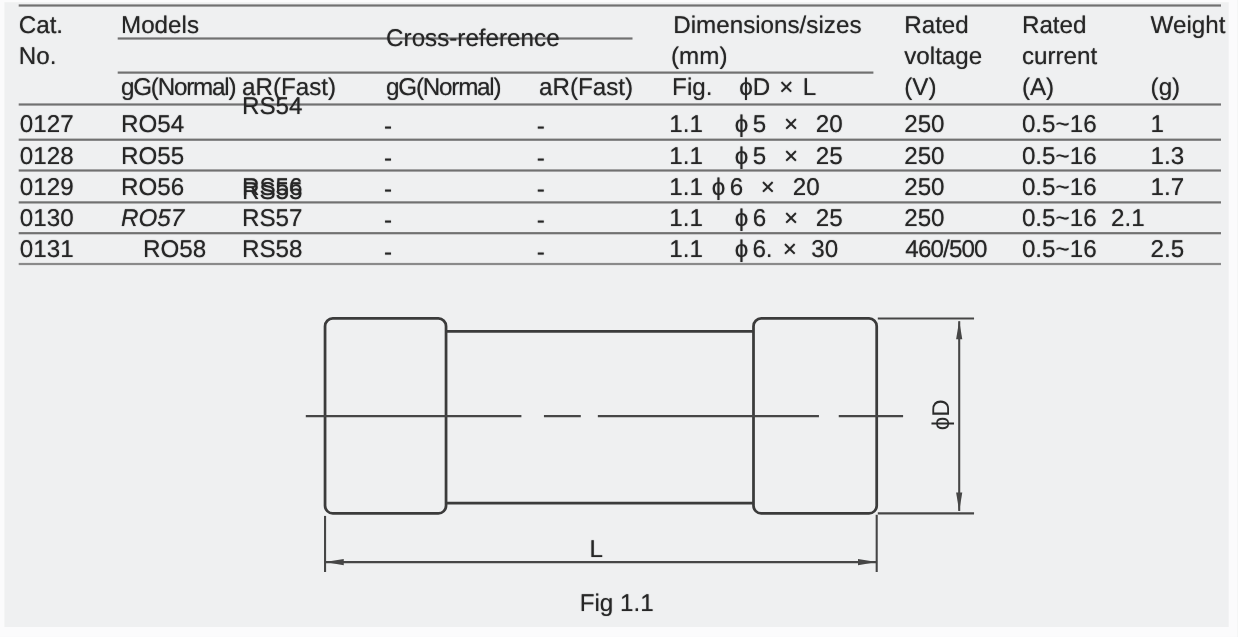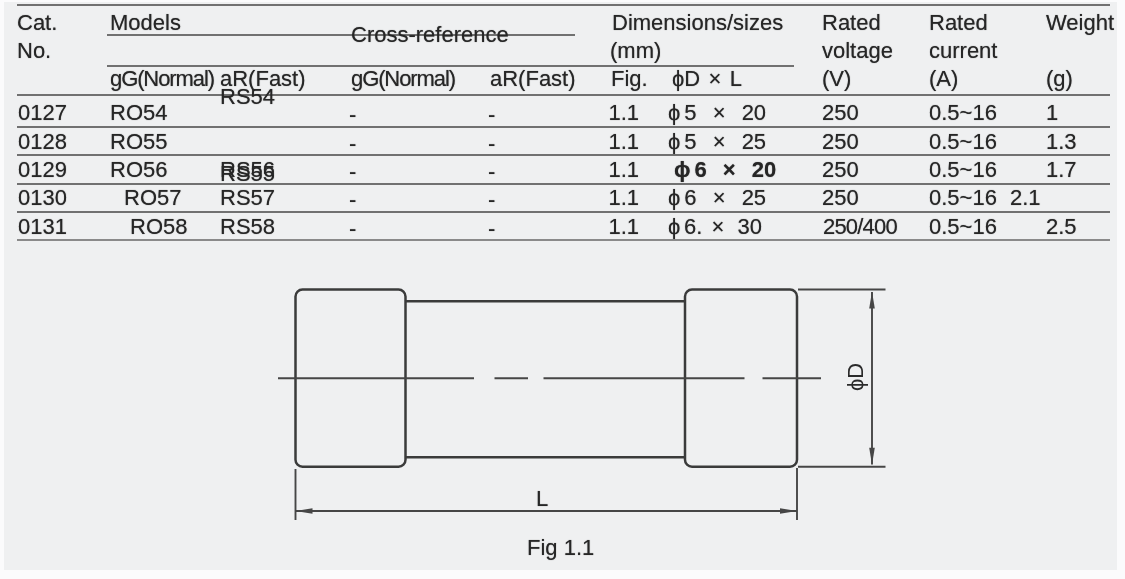--- a/index.html
+++ b/index.html
@@ -68,47 +68,47 @@
 <span class="t" style="left:822px;top:130.5px;">250</span>
 <span class="t" style="left:929px;top:130.5px;">0.5~16</span>
 <span class="t" style="left:1046px;top:130.5px;">1.3</span>
 
 <span class="t" style="left:18px;top:158.5px;">0129</span>
 <span class="t" style="left:110px;top:158.5px;">RO56</span>
 <span class="t" style="left:220px;top:158.5px;">RS56</span>
 <span class="t" style="left:349px;top:160.5px;">-</span>
 <span class="t" style="left:488px;top:160.5px;">-</span>
 <span class="t" style="left:608.5px;top:158.5px;">1.1</span>
-<span class="t" style="left:674px;top:158.5px;word-spacing:10px;font-weight:bold;"><span style="margin-right:4px;">ϕ</span>6 × 20</span>
+<span class="t" style="left:647px;top:158.5px;word-spacing:10px;"><span style="margin-right:4px;">ϕ</span>6 × 20</span>
 <span class="t" style="left:822px;top:158.5px;">250</span>
 <span class="t" style="left:929px;top:158.5px;">0.5~16</span>
 <span class="t" style="left:1046px;top:158.5px;">1.7</span>
 
 <span class="t" style="left:18px;top:187px;">0130</span>
-<span class="t" style="left:124px;top:187px;">RO57</span>
+<span class="t" style="left:110px;top:187px;font-style:italic;">RO57</span>
 <span class="t" style="left:220px;top:187px;">RS57</span>
 <span class="t" style="left:349px;top:189px;">-</span>
 <span class="t" style="left:488px;top:189px;">-</span>
 <span class="t" style="left:608.5px;top:187px;">1.1</span>
 <span class="t" style="left:668px;top:187px;word-spacing:10px;"><span style="margin-right:4px;">ϕ</span>6 × 25</span>
 <span class="t" style="left:822px;top:187px;">250</span>
 <span class="t" style="left:929px;top:187px;">0.5~16</span>
 <span class="t" style="left:999px;top:187px;margin-left:11px;">2.1</span>
 
 <span class="t" style="left:18px;top:216px;">0131</span>
 <span class="t" style="left:110px;top:216px;margin-left:20px;">RO58</span>
 <span class="t" style="left:220px;top:216px;">RS58</span>
 <span class="t" style="left:349px;top:218px;">-</span>
 <span class="t" style="left:488px;top:218px;">-</span>
 <span class="t" style="left:608.5px;top:216px;">1.1</span>
 <span class="t" style="left:668px;top:216px;">ϕ</span>
 <span class="t" style="left:684px;top:216px;">6.</span>
 <span class="t" style="left:711.5px;top:216px;">×</span>
 <span class="t" style="left:737.5px;top:216px;">30</span>
-<span class="t" style="left:823px;top:216px;letter-spacing:-0.8px;">250/400</span>
+<span class="t" style="left:823px;top:216px;letter-spacing:-0.8px;">460/500</span>
 <span class="t" style="left:929px;top:216px;">0.5~16</span>
 <span class="t" style="left:1046px;top:216px;">2.5</span>
 
 <svg width="1125" height="579" viewBox="0 0 1125 579">
   <g fill="none" stroke="#3b3b3b" stroke-width="2.5">
     <rect x="295.5" y="289.5" width="110" height="177.2" rx="7"></rect>
     <rect x="685" y="289.5" width="112" height="177.2" rx="7"></rect>
     <line x1="405.5" y1="301.3" x2="685" y2="301.3"></line>
     <line x1="405.5" y1="457.3" x2="685" y2="457.3"></line>
   </g>

